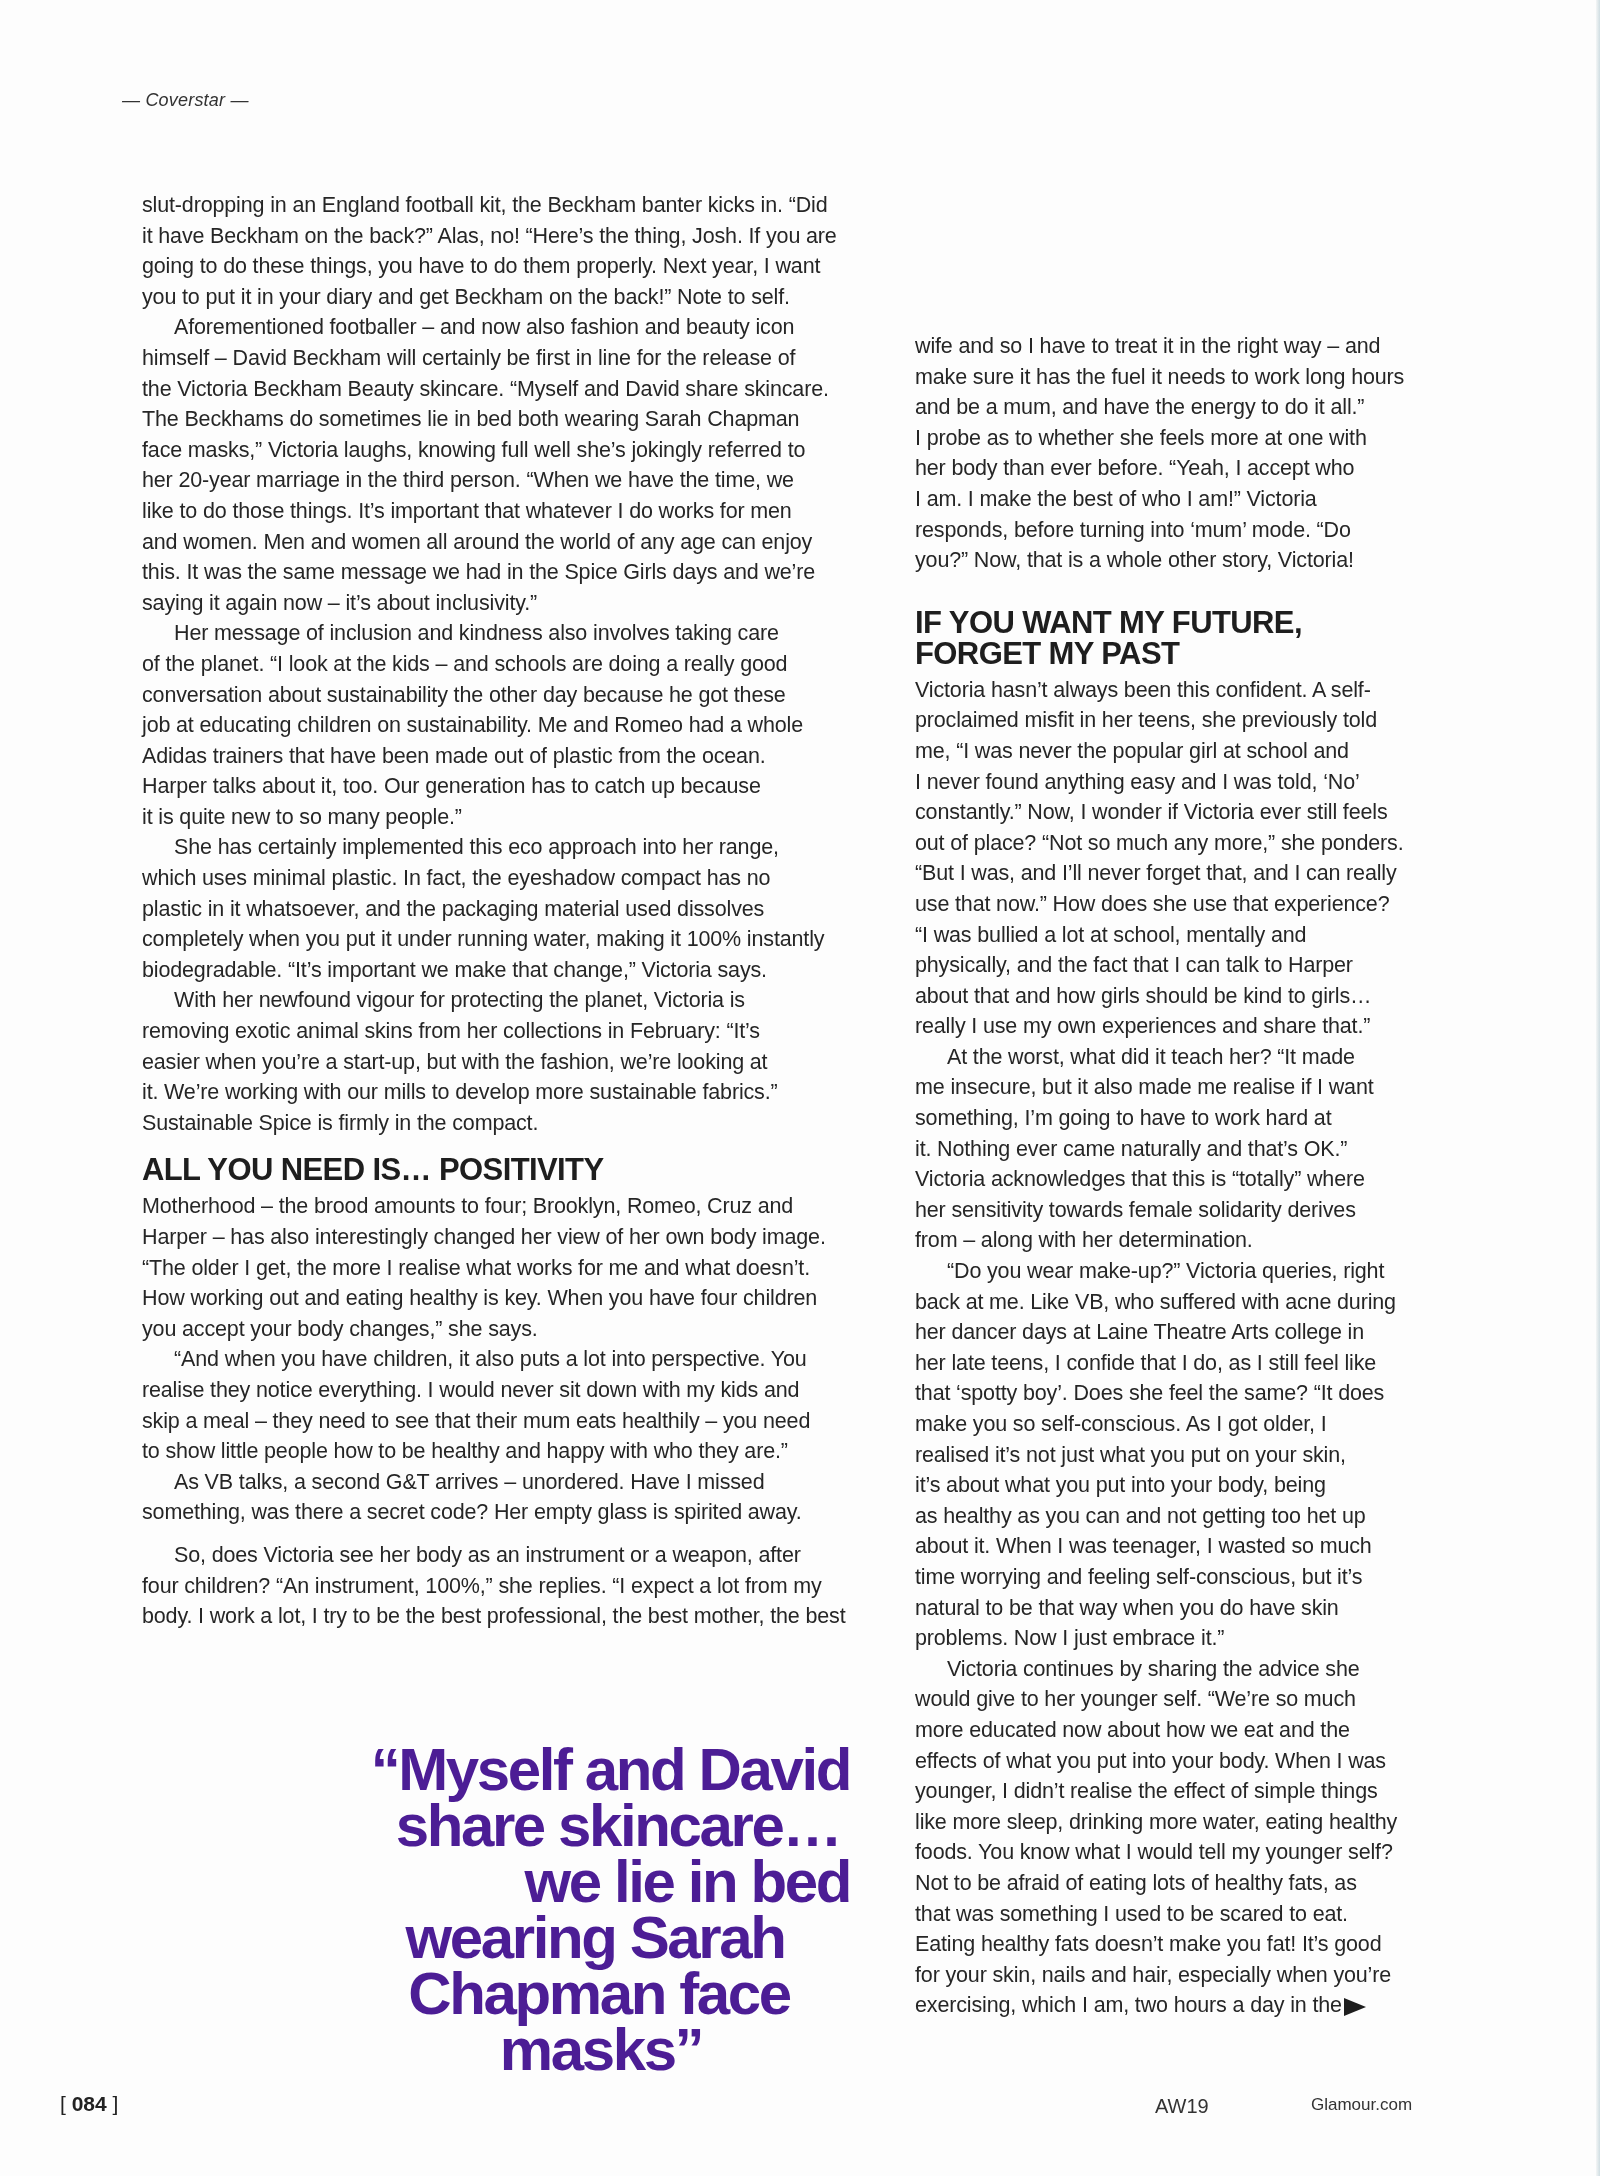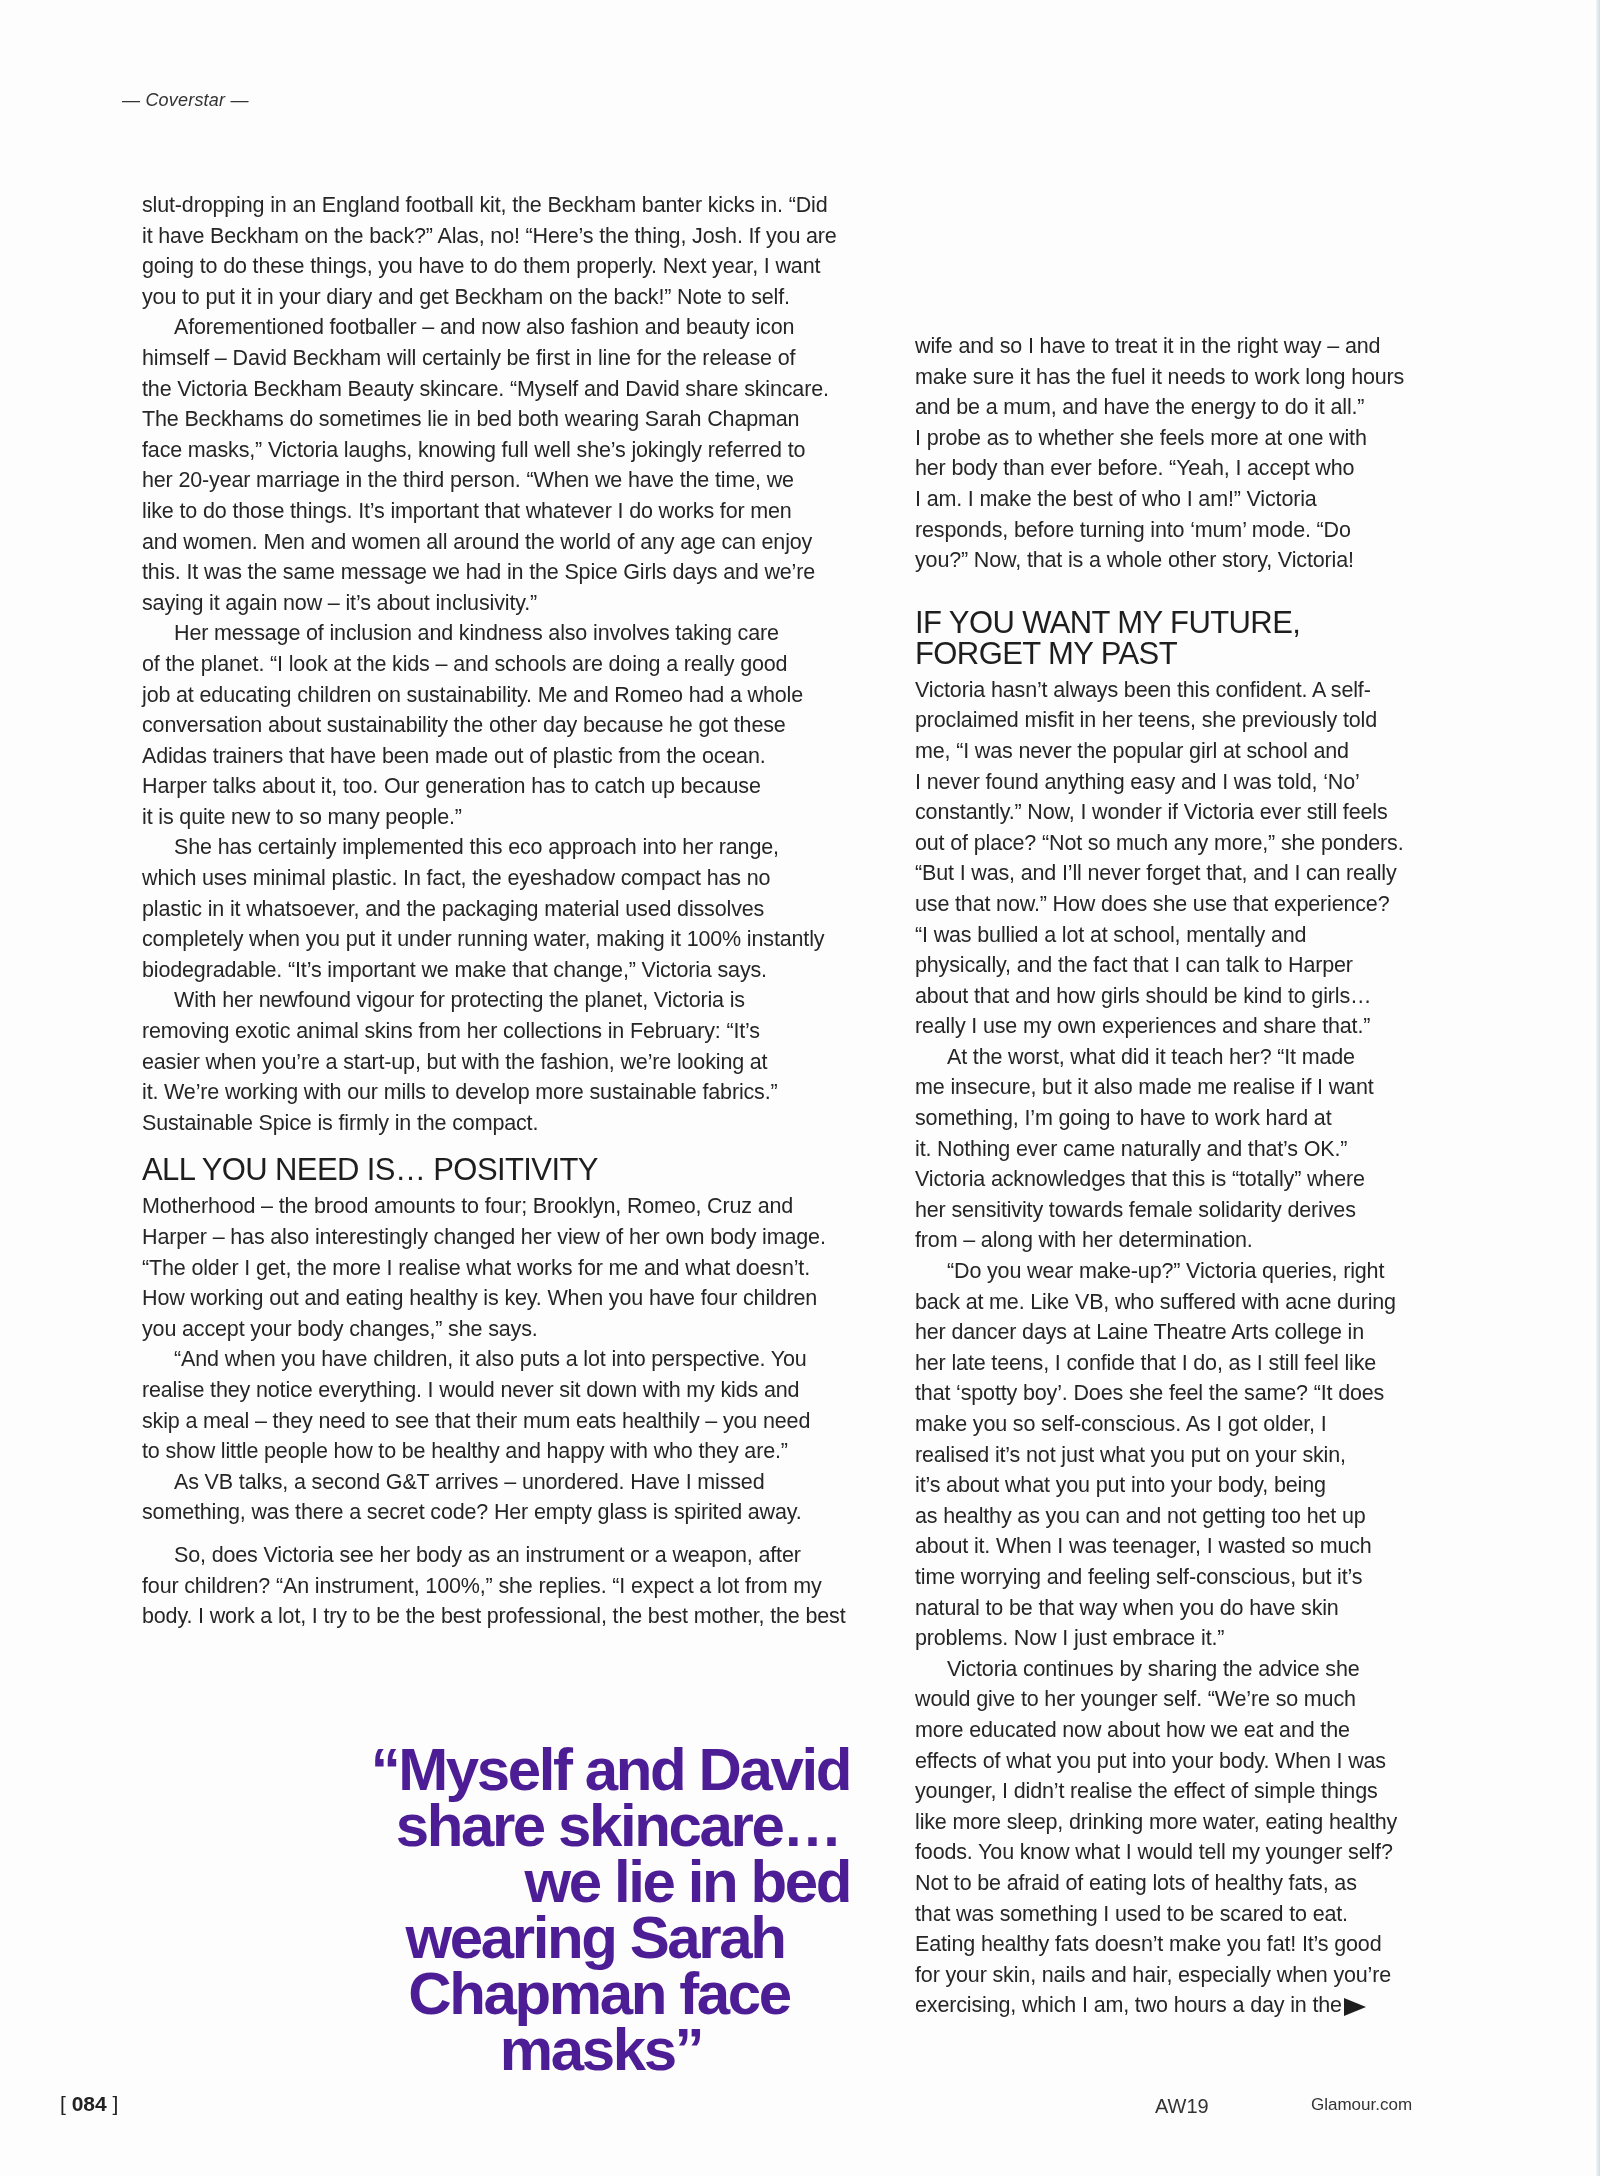--- a/index.html
+++ b/index.html
@@ -23,21 +23,21 @@
     font-size: 21.5px; line-height: 30.6px;
     letter-spacing: -0.15px;
     color: #262626;
   }
   .col-left { left: 142px; top: 190px; width: 752px; }
   .col-right { left: 915px; top: 331px; width: 545px; }
   .col p { margin: 0; white-space: normal; }
   .col h2 {
     margin: 0;
     font-family: "Liberation Sans", sans-serif;
-    font-weight: 400; font-size: 31px; line-height: 31px;
+    font-weight: 700; font-size: 31px; line-height: 31px;
     letter-spacing: -0.6px; color: #1e1e1e; text-transform: uppercase;
   }
   .col-left h2 { margin-top: 16px; margin-bottom: 6px; }
   .col-right h2 { margin-top: 31px; margin-bottom: 6px; }
   .line { display: block; white-space: nowrap; }
   .arrow {
     display: inline-block; width: 0; height: 0; vertical-align: middle;
     border-top: 9px solid transparent; border-bottom: 9px solid transparent;
     border-left: 22px solid #1e1e1e; margin-left: 2px;
   }
@@ -91,22 +91,22 @@
         <span class="line">face masks,” Victoria laughs, knowing full well she’s jokingly referred to</span>
         <span class="line">her 20-year marriage in the third person. “When we have the time, we</span>
         <span class="line">like to do those things. It’s important that whatever I do works for men</span>
         <span class="line">and women. Men and women all around the world of any age can enjoy</span>
         <span class="line">this. It was the same message we had in the Spice Girls days and we’re</span>
         <span class="line">saying it again now – it’s about inclusivity.”</span>
       </p>
       <p>
         <span class="line" style="padding-left: 32px;">Her message of inclusion and kindness also involves taking care</span>
         <span class="line">of the planet. “I look at the kids – and schools are doing a really good</span>
+        <span class="line">conversation about sustainability the other day because he got these</span>
         <span class="line">job at educating children on sustainability. Me and Romeo had a whole</span>
-        <span class="line">conversation about sustainability the other day because he got these</span>
         <span class="line">Adidas trainers that have been made out of plastic from the ocean.</span>
         <span class="line">Harper talks about it, too. Our generation has to catch up because</span>
         <span class="line">it is quite new to so many people.”</span>
       </p>
       <p>
         <span class="line" style="padding-left: 32px;">She has certainly implemented this eco approach into her range,</span>
         <span class="line">which uses minimal plastic. In fact, the eyeshadow compact has no</span>
         <span class="line">plastic in it whatsoever, and the packaging material used dissolves</span>
         <span class="line">completely when you put it under running water, making it 100% instantly</span>
         <span class="line">biodegradable. “It’s important we make that change,” Victoria says.</span>

